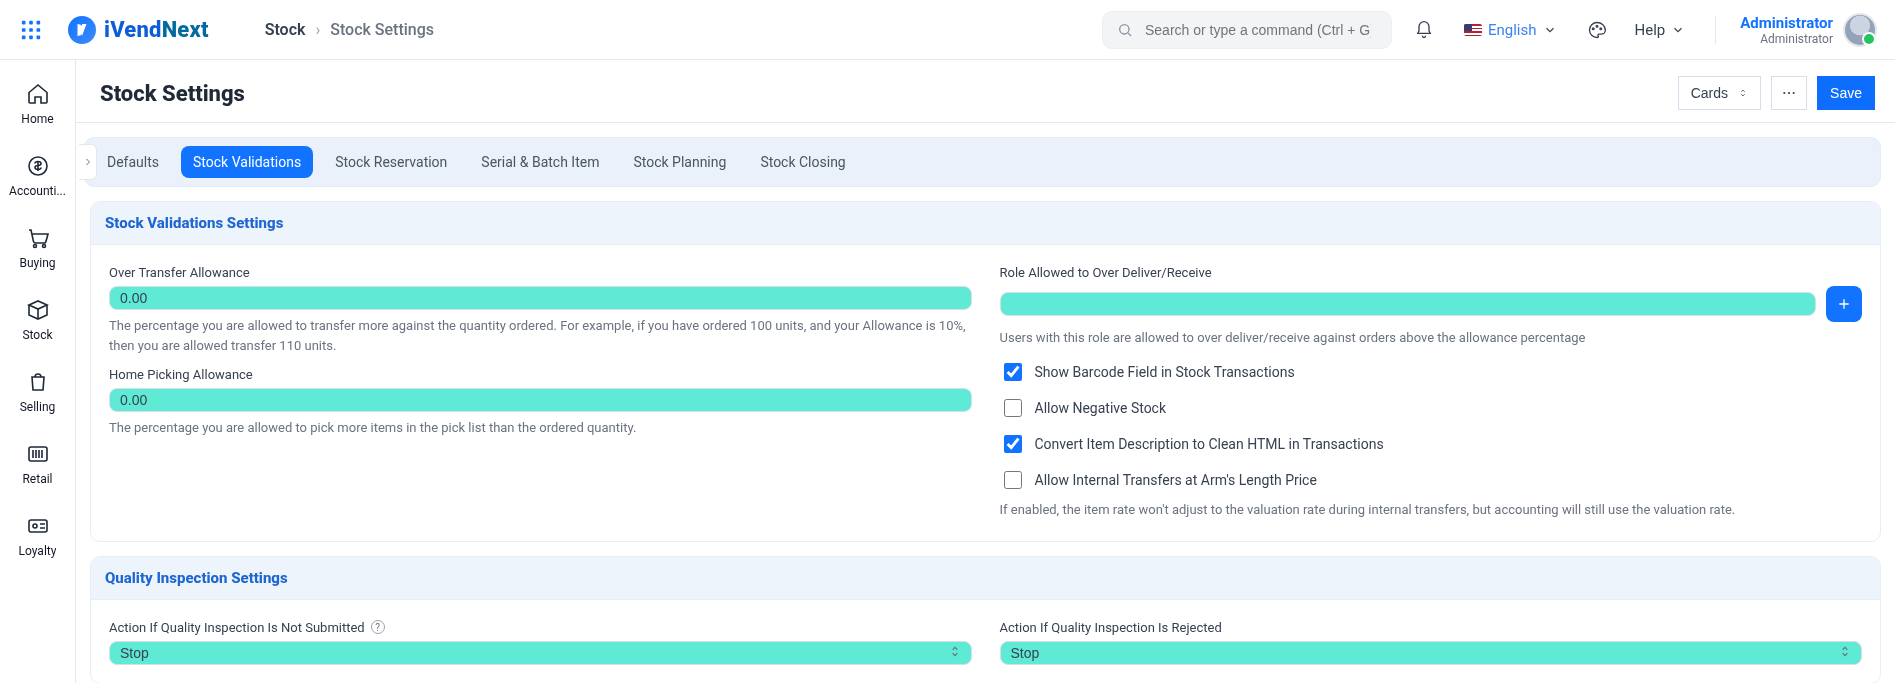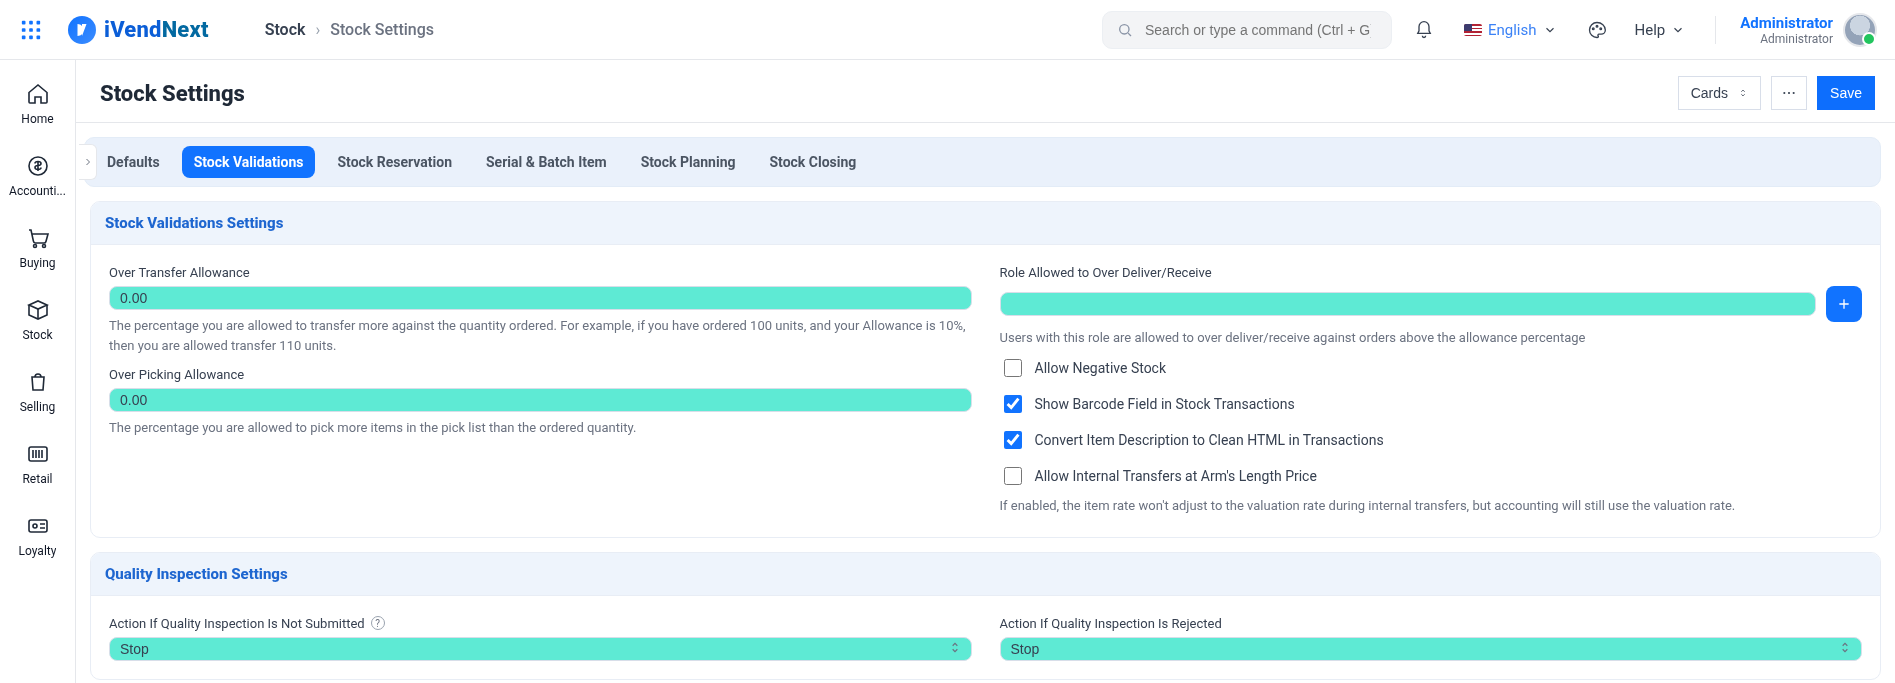--- a/index.html
+++ b/index.html
@@ -99,21 +99,21 @@
 
   
   .tabs-wrap{padding:14px 14px 0 8px}
   .tabs{
     display:flex;align-items:center;gap:10px;background:#eaf1fb;border:1px solid #e3ecf7;border-radius:10px;padding:8px 10px;position:relative
   }
   .tabs .toggle{
     position:absolute;left:-6px;top:50%;transform:translateY(-50%);
     width:18px;height:36px;border:1px solid var(--border);border-left:none;border-radius:0 6px 6px 0;background:#fff;display:flex;align-items:center;justify-content:center;color:#6b7280;cursor:pointer
   }
-  .tab{padding:8px 12px;border-radius:8px;color:#4b5563;font-weight:700;font-size:14px;cursor:pointer;white-space:nowrap}
+  .tab{padding:8px 12px;border-radius:8px;color:#4b5563;font-weight:400;font-size:14px;cursor:pointer;white-space:nowrap}
   .tab.active{background:#1173ff;color:#fff}
 
   
   .card{
     margin:14px 14px 0 14px;border:1px solid #e8edf5;border-radius:10px;background:#fff;overflow:hidden
   }
   .card .section-title{
     background:#eef4fc;color:#1e66d0;font-weight:800;font-size:15px;padding:12px 14px;border-bottom:1px solid #e8edf5
   }
   .card .body{padding:12px 18px 18px 18px}
@@ -318,45 +318,45 @@
     <div class="card">
       <div class="section-title">Stock Validations Settings</div>
       <div class="body">
         <div class="cols">
 
           <div>
             <div class="field-label">Over Transfer Allowance</div>
             <input class="input" type="text" value="0.00" style="">
             <div class="field-desc">The percentage you are allowed to transfer more against the quantity ordered. For example, if you have ordered 100 units, and your Allowance is 10%, then you are allowed transfer 110 units.</div>
 
-            <div class="field-label mt12">Over Picking Allowance</div>
+            <div class="field-label mt12">Home Picking Allowance</div>
             <input class="input" type="text" value="0.00" style="">
             <div class="field-desc">The percentage you are allowed to pick more items in the pick list than the ordered quantity.</div>
           </div>
 
           <div>
             <div class="field-label">Role Allowed to Over Deliver/Receive</div>
             <div class="link-row">
               <input class="input" type="text" value="" style="">
               <button class="add-btn" aria-label="Add">
                 <svg viewBox="0 0 24 24" width="16" height="16" fill="none" stroke="#fff" stroke-width="2">
                     <path d="M12 5v14M5 12h14"></path>
                   </svg>
               </button>
             </div>
             <div class="field-desc">Users with this role are allowed to over deliver/receive against orders above the allowance percentage</div>
 
+            <div class="check">
+              <input type="checkbox" checked="" style="">
+              <label>Show Barcode Field in Stock Transactions</label>
+            </div>
+
             <div class="check mt8">
               <input type="checkbox" style="">
               <label>Allow Negative Stock</label>
-            </div>
-
-            <div class="check">
-              <input type="checkbox" checked="" style="">
-              <label>Show Barcode Field in Stock Transactions</label>
             </div>
 
             <div class="check">
               <input type="checkbox" checked="" style="">
               <label>Convert Item Description to Clean HTML in Transactions</label>
             </div>
 
             <div class="check">
               <input type="checkbox" style="">
               <label>Allow Internal Transfers at Arm's Length Price</label>

